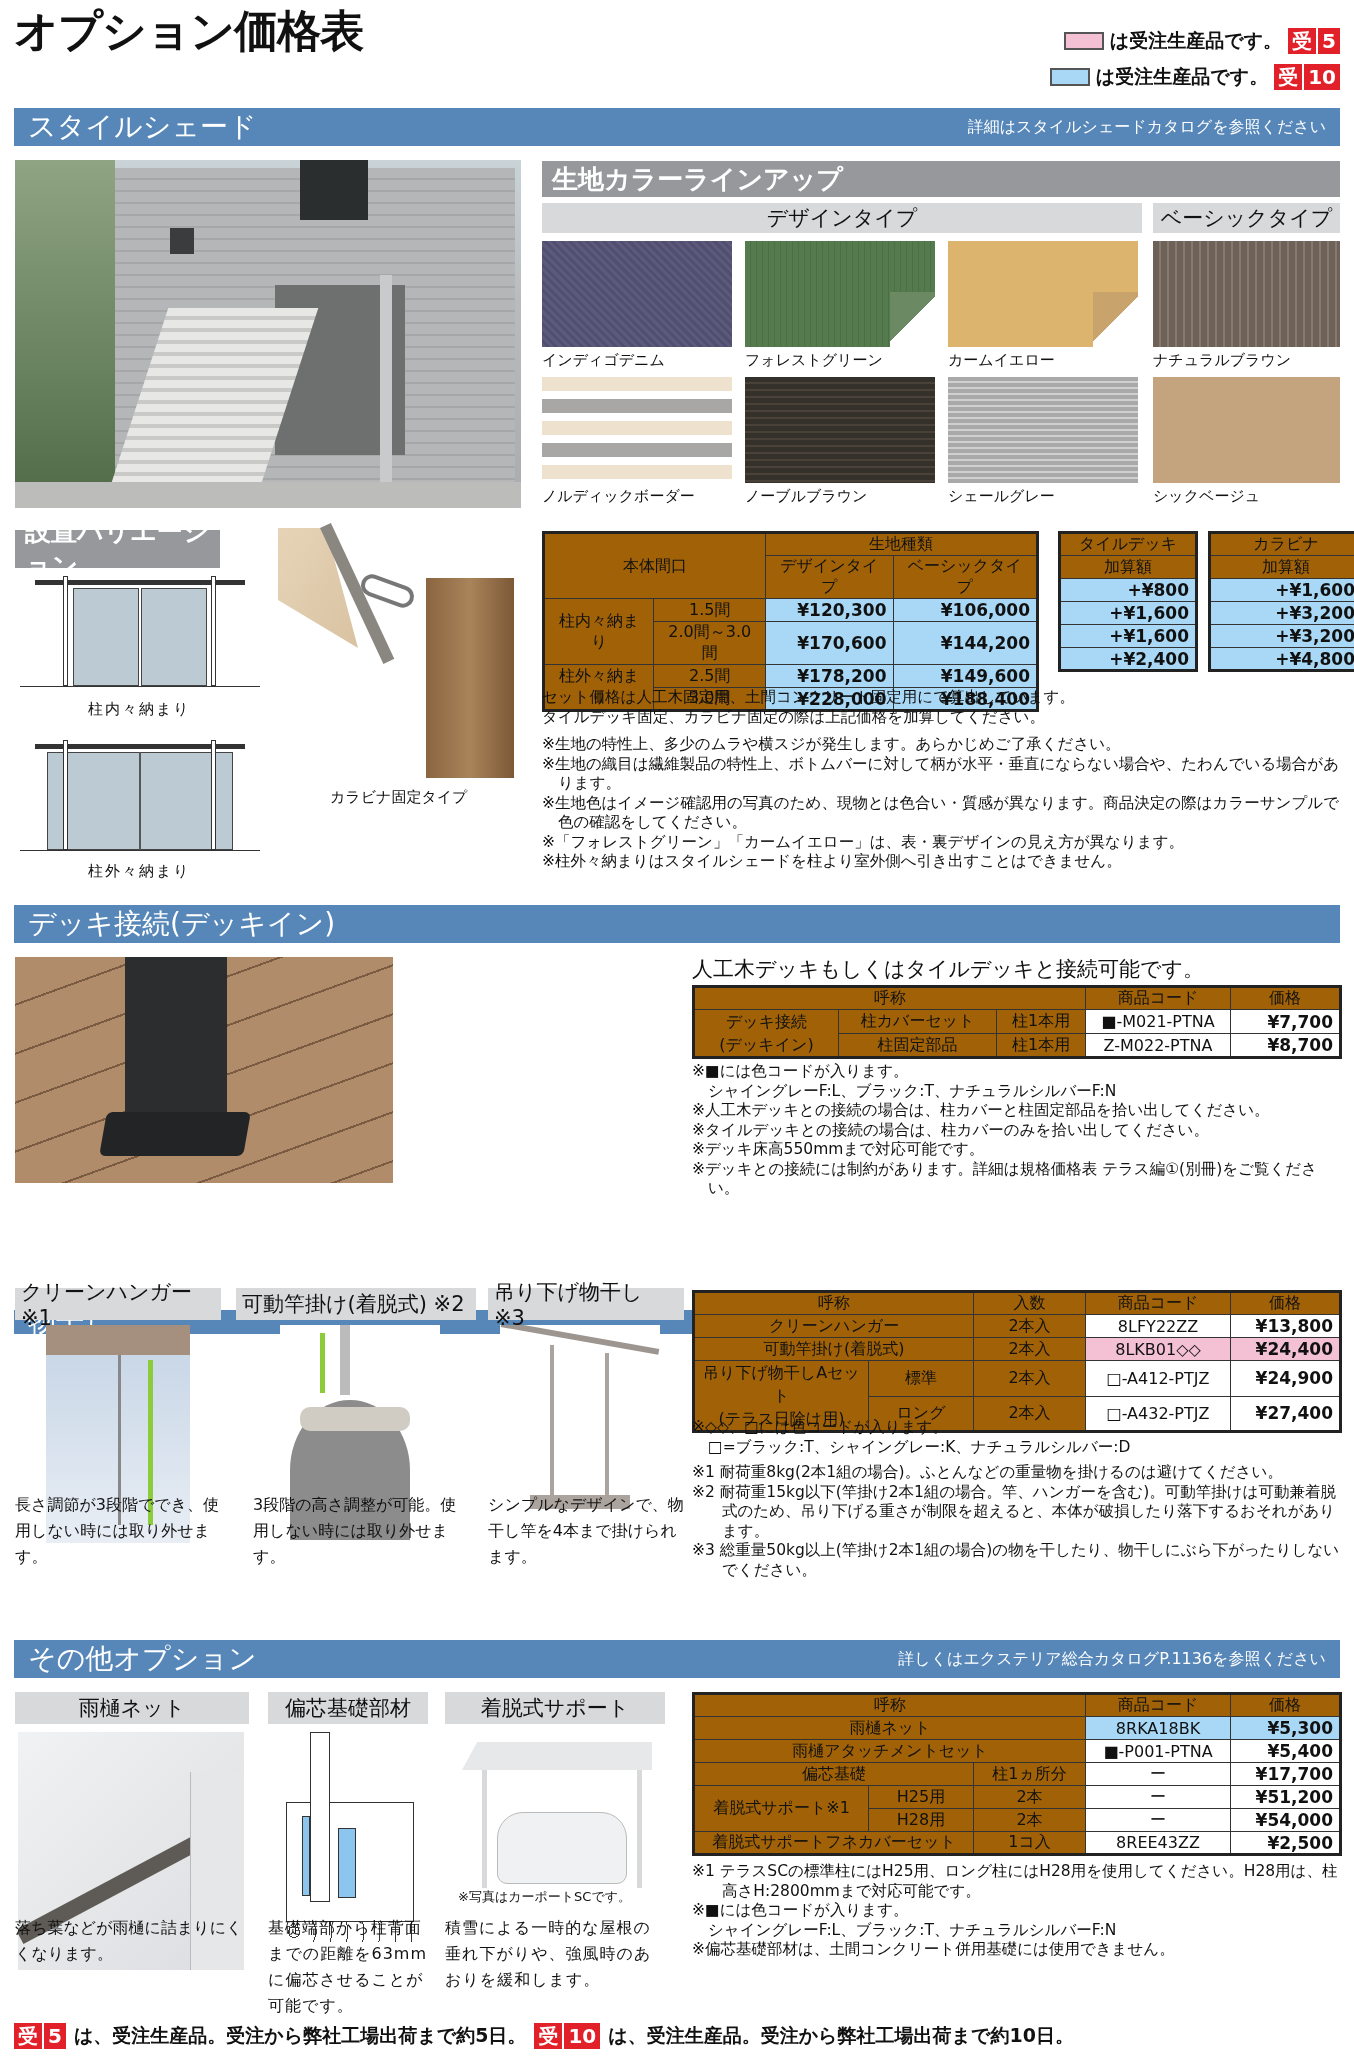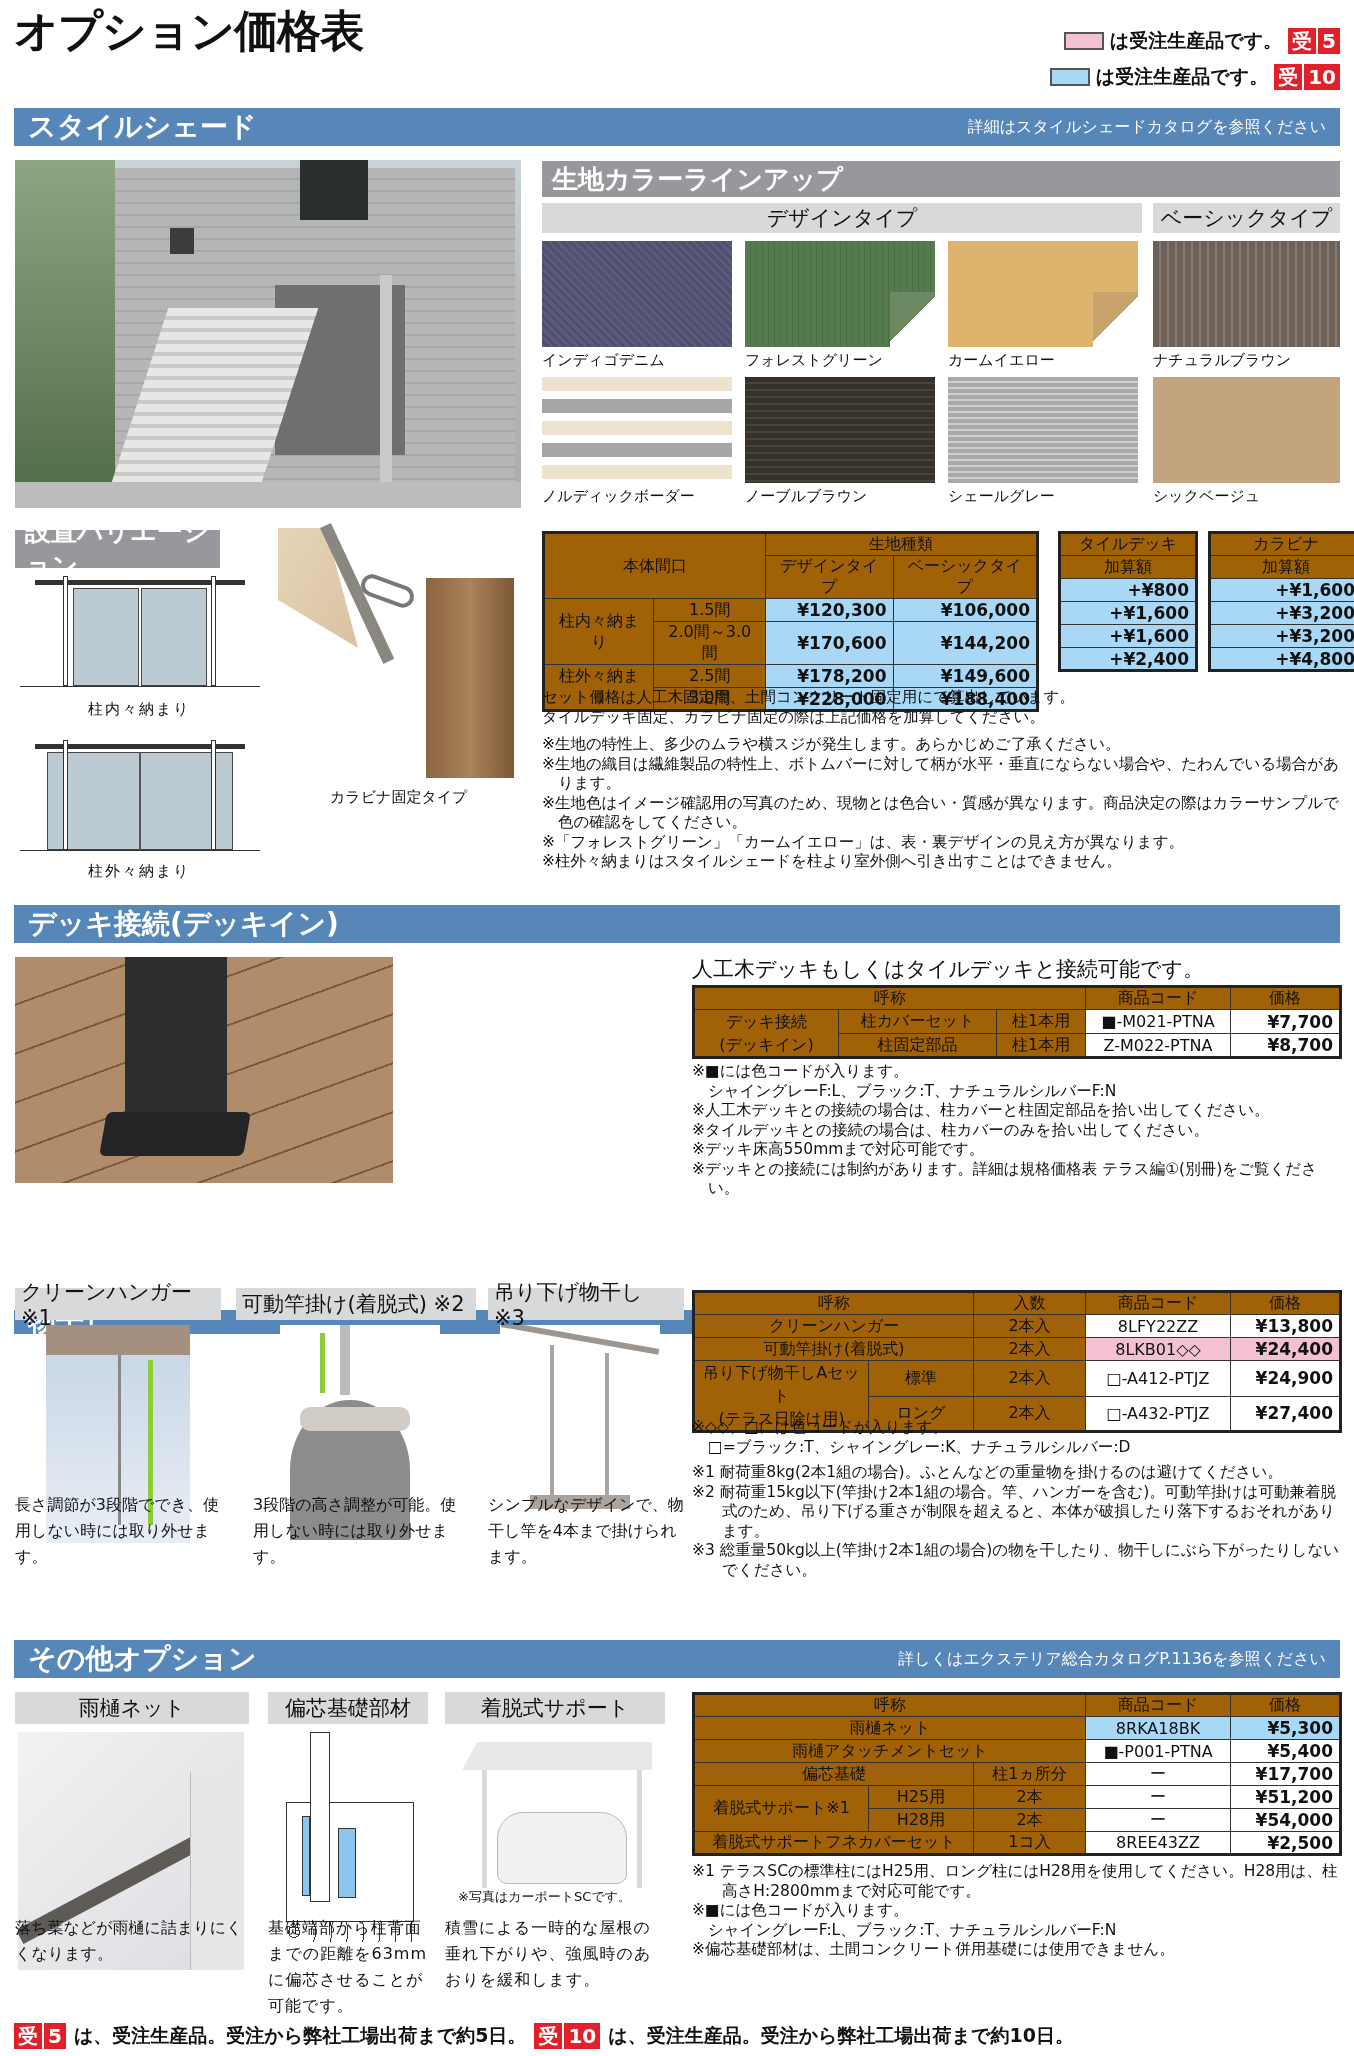--- a/index.html
+++ b/index.html
@@ -5,21 +5,21 @@
 *{box-sizing:border-box;margin:0;padding:0}
 body{width:1354px;height:2056px;background:#fff;font-family:"DejaVu Sans","Liberation Sans",sans-serif;color:#111;position:relative;overflow:hidden}
 .abs{position:absolute}
 .title{left:14px;top:2px;font-size:44px;font-weight:bold;letter-spacing:-1px;color:#111}
 .legend{right:14px;display:flex;align-items:center;gap:6px;font-size:19px;font-weight:bold}
 .swatch{width:40px;height:18px;border:2px solid #555}
 .badge{display:inline-flex;background:#e2202a;color:#fff;font-weight:bold;font-size:20px;line-height:26px;height:26px}
 .badge span{padding:0 4px}
 .badge span+span{border-left:2px solid #fff}
 .band{left:14px;right:14px;height:38px;background:#5687b8;color:#fff;display:flex;align-items:center;justify-content:space-between;padding:0 14px}
-.band .h{font-size:28px;font-weight:bold}
+.band .h{font-size:28px;font-weight:normal}
 .band .n{font-size:16px}
 .subhead{background:#96989b;color:#fff;font-size:26px;font-weight:bold;padding:0 10px;display:flex;align-items:center}
 .graybar{background:#d8d9db;color:#111;font-size:21px;display:flex;align-items:center;justify-content:center}
 .photo{overflow:hidden}
 .fab{width:190px;height:106px}
 .fablabel{font-size:15px;margin-top:4px}
 table{border-collapse:collapse;font-size:16px}
 td,th{border:1px solid #333;height:23px;padding:0 6px;font-weight:normal;text-align:center}
 .tbl{border:3px solid #222}
 .g{background:#a16207}

